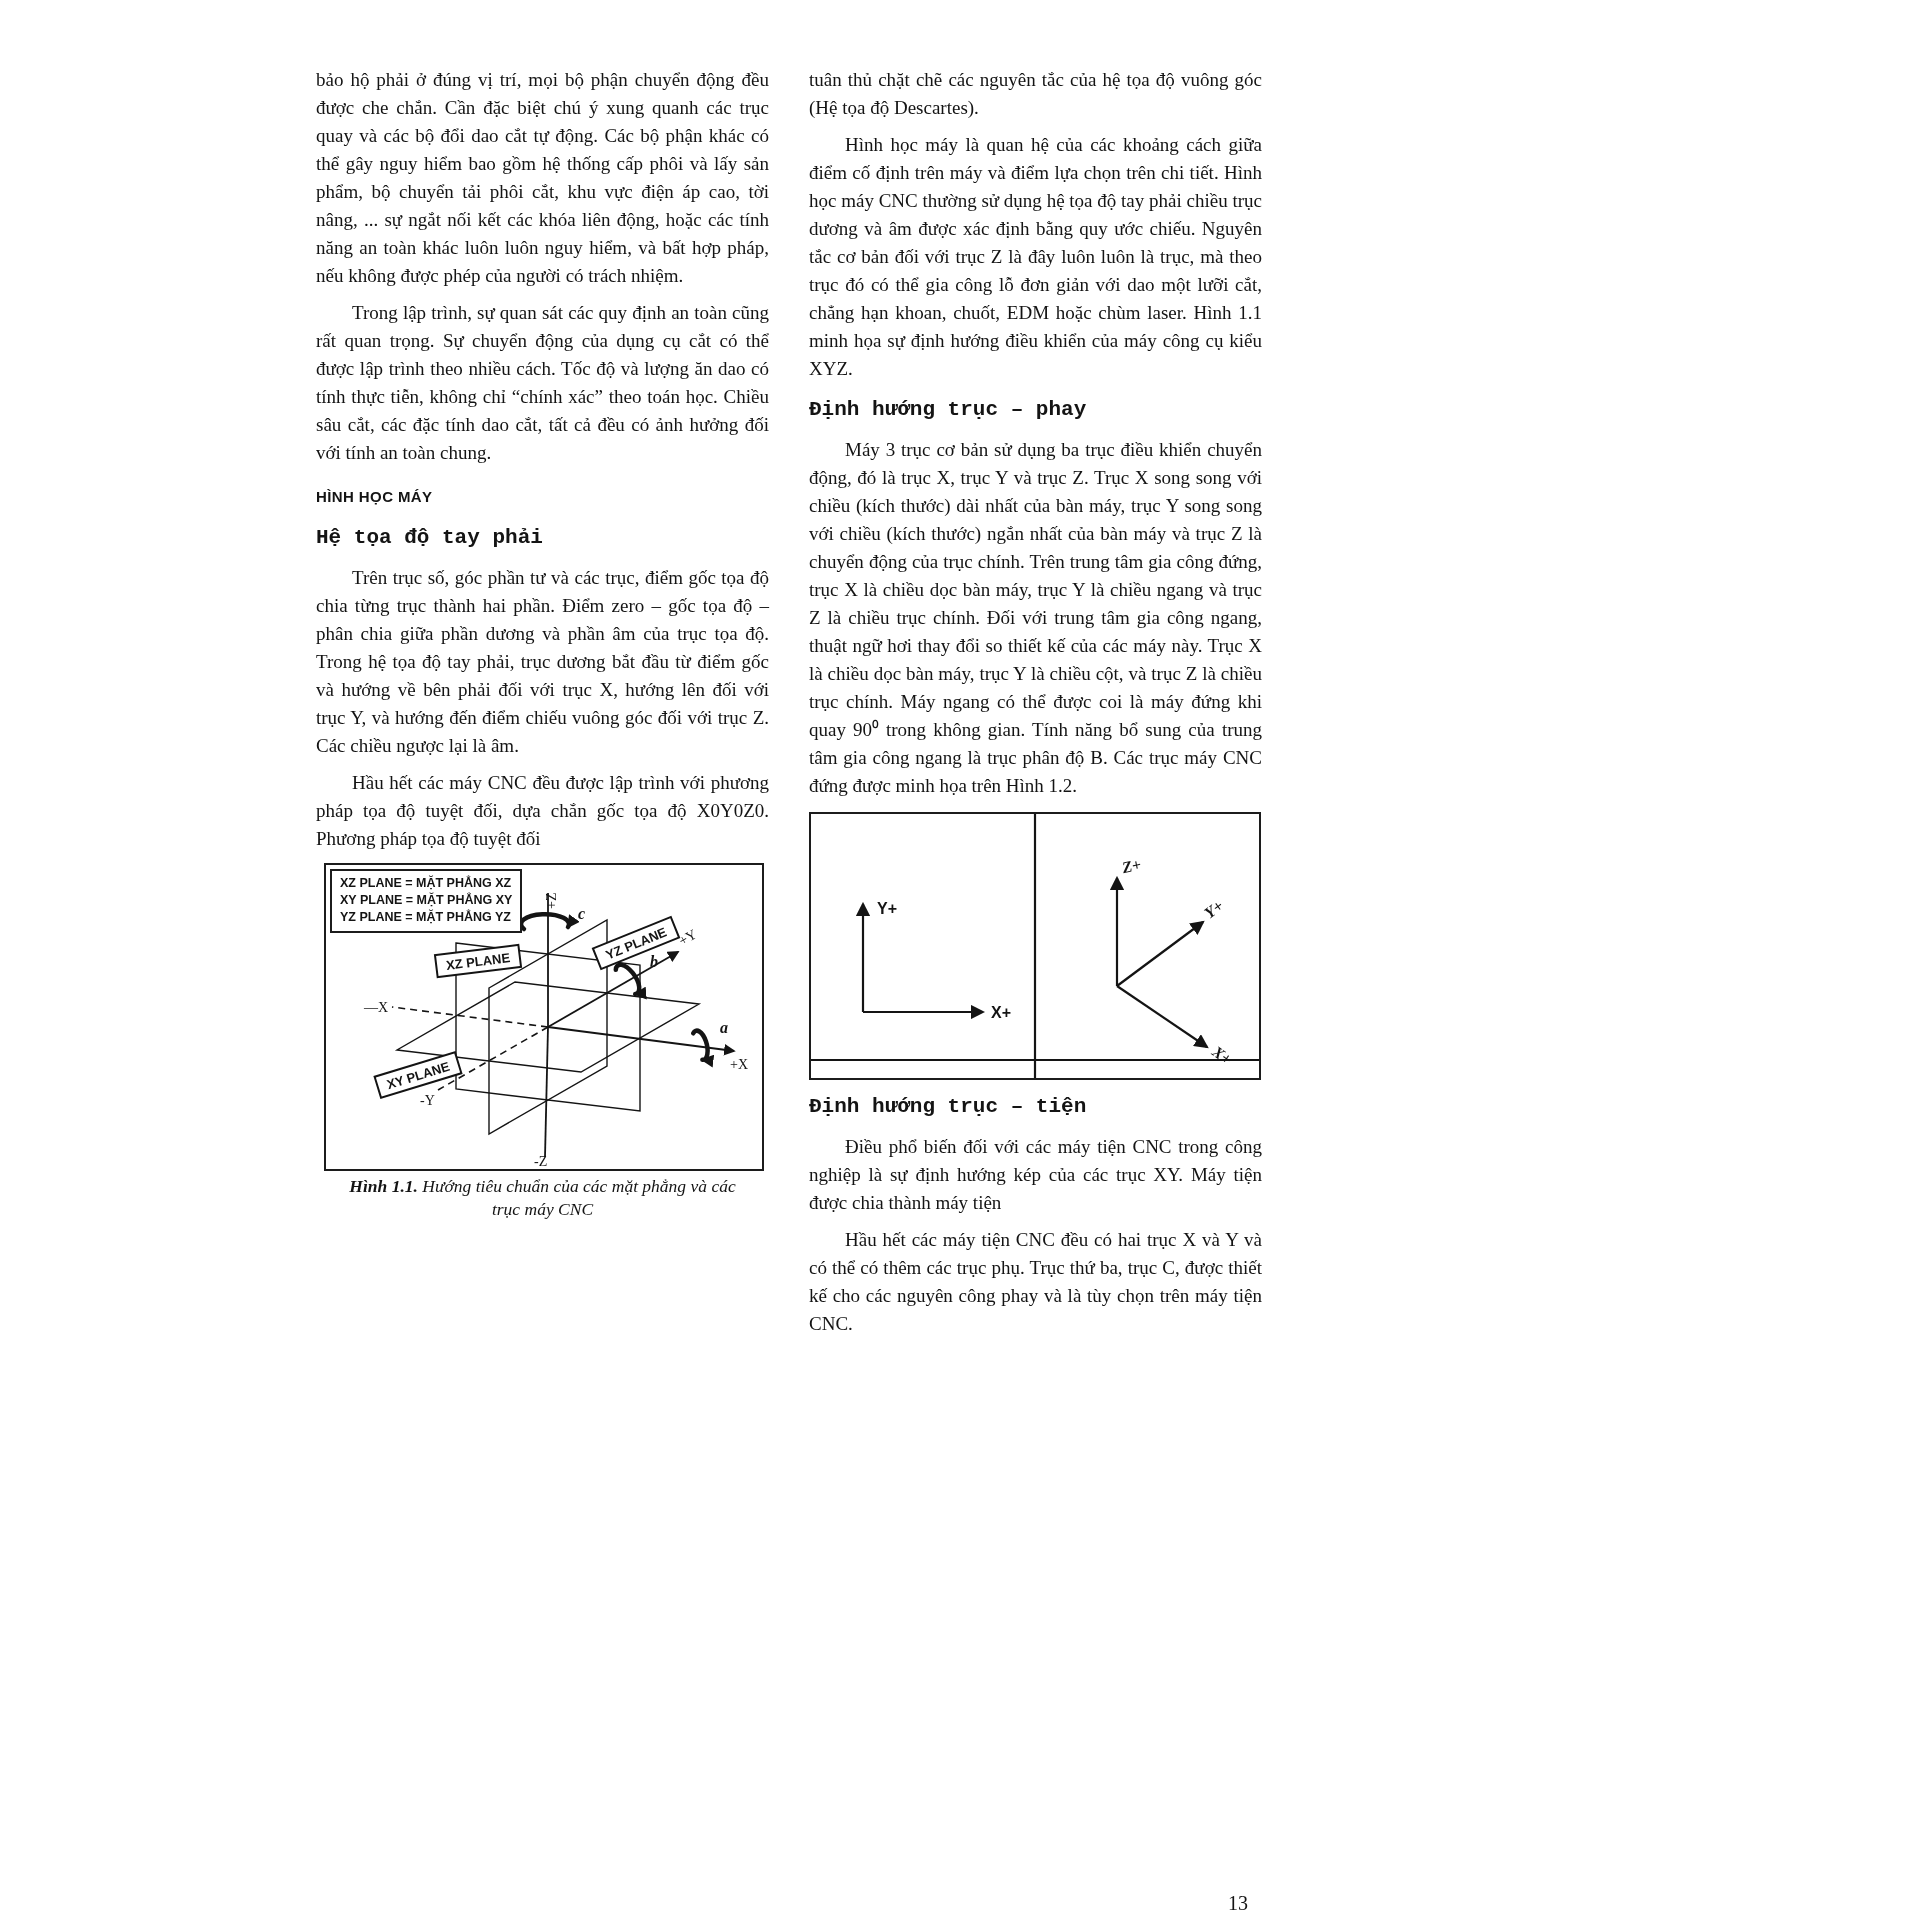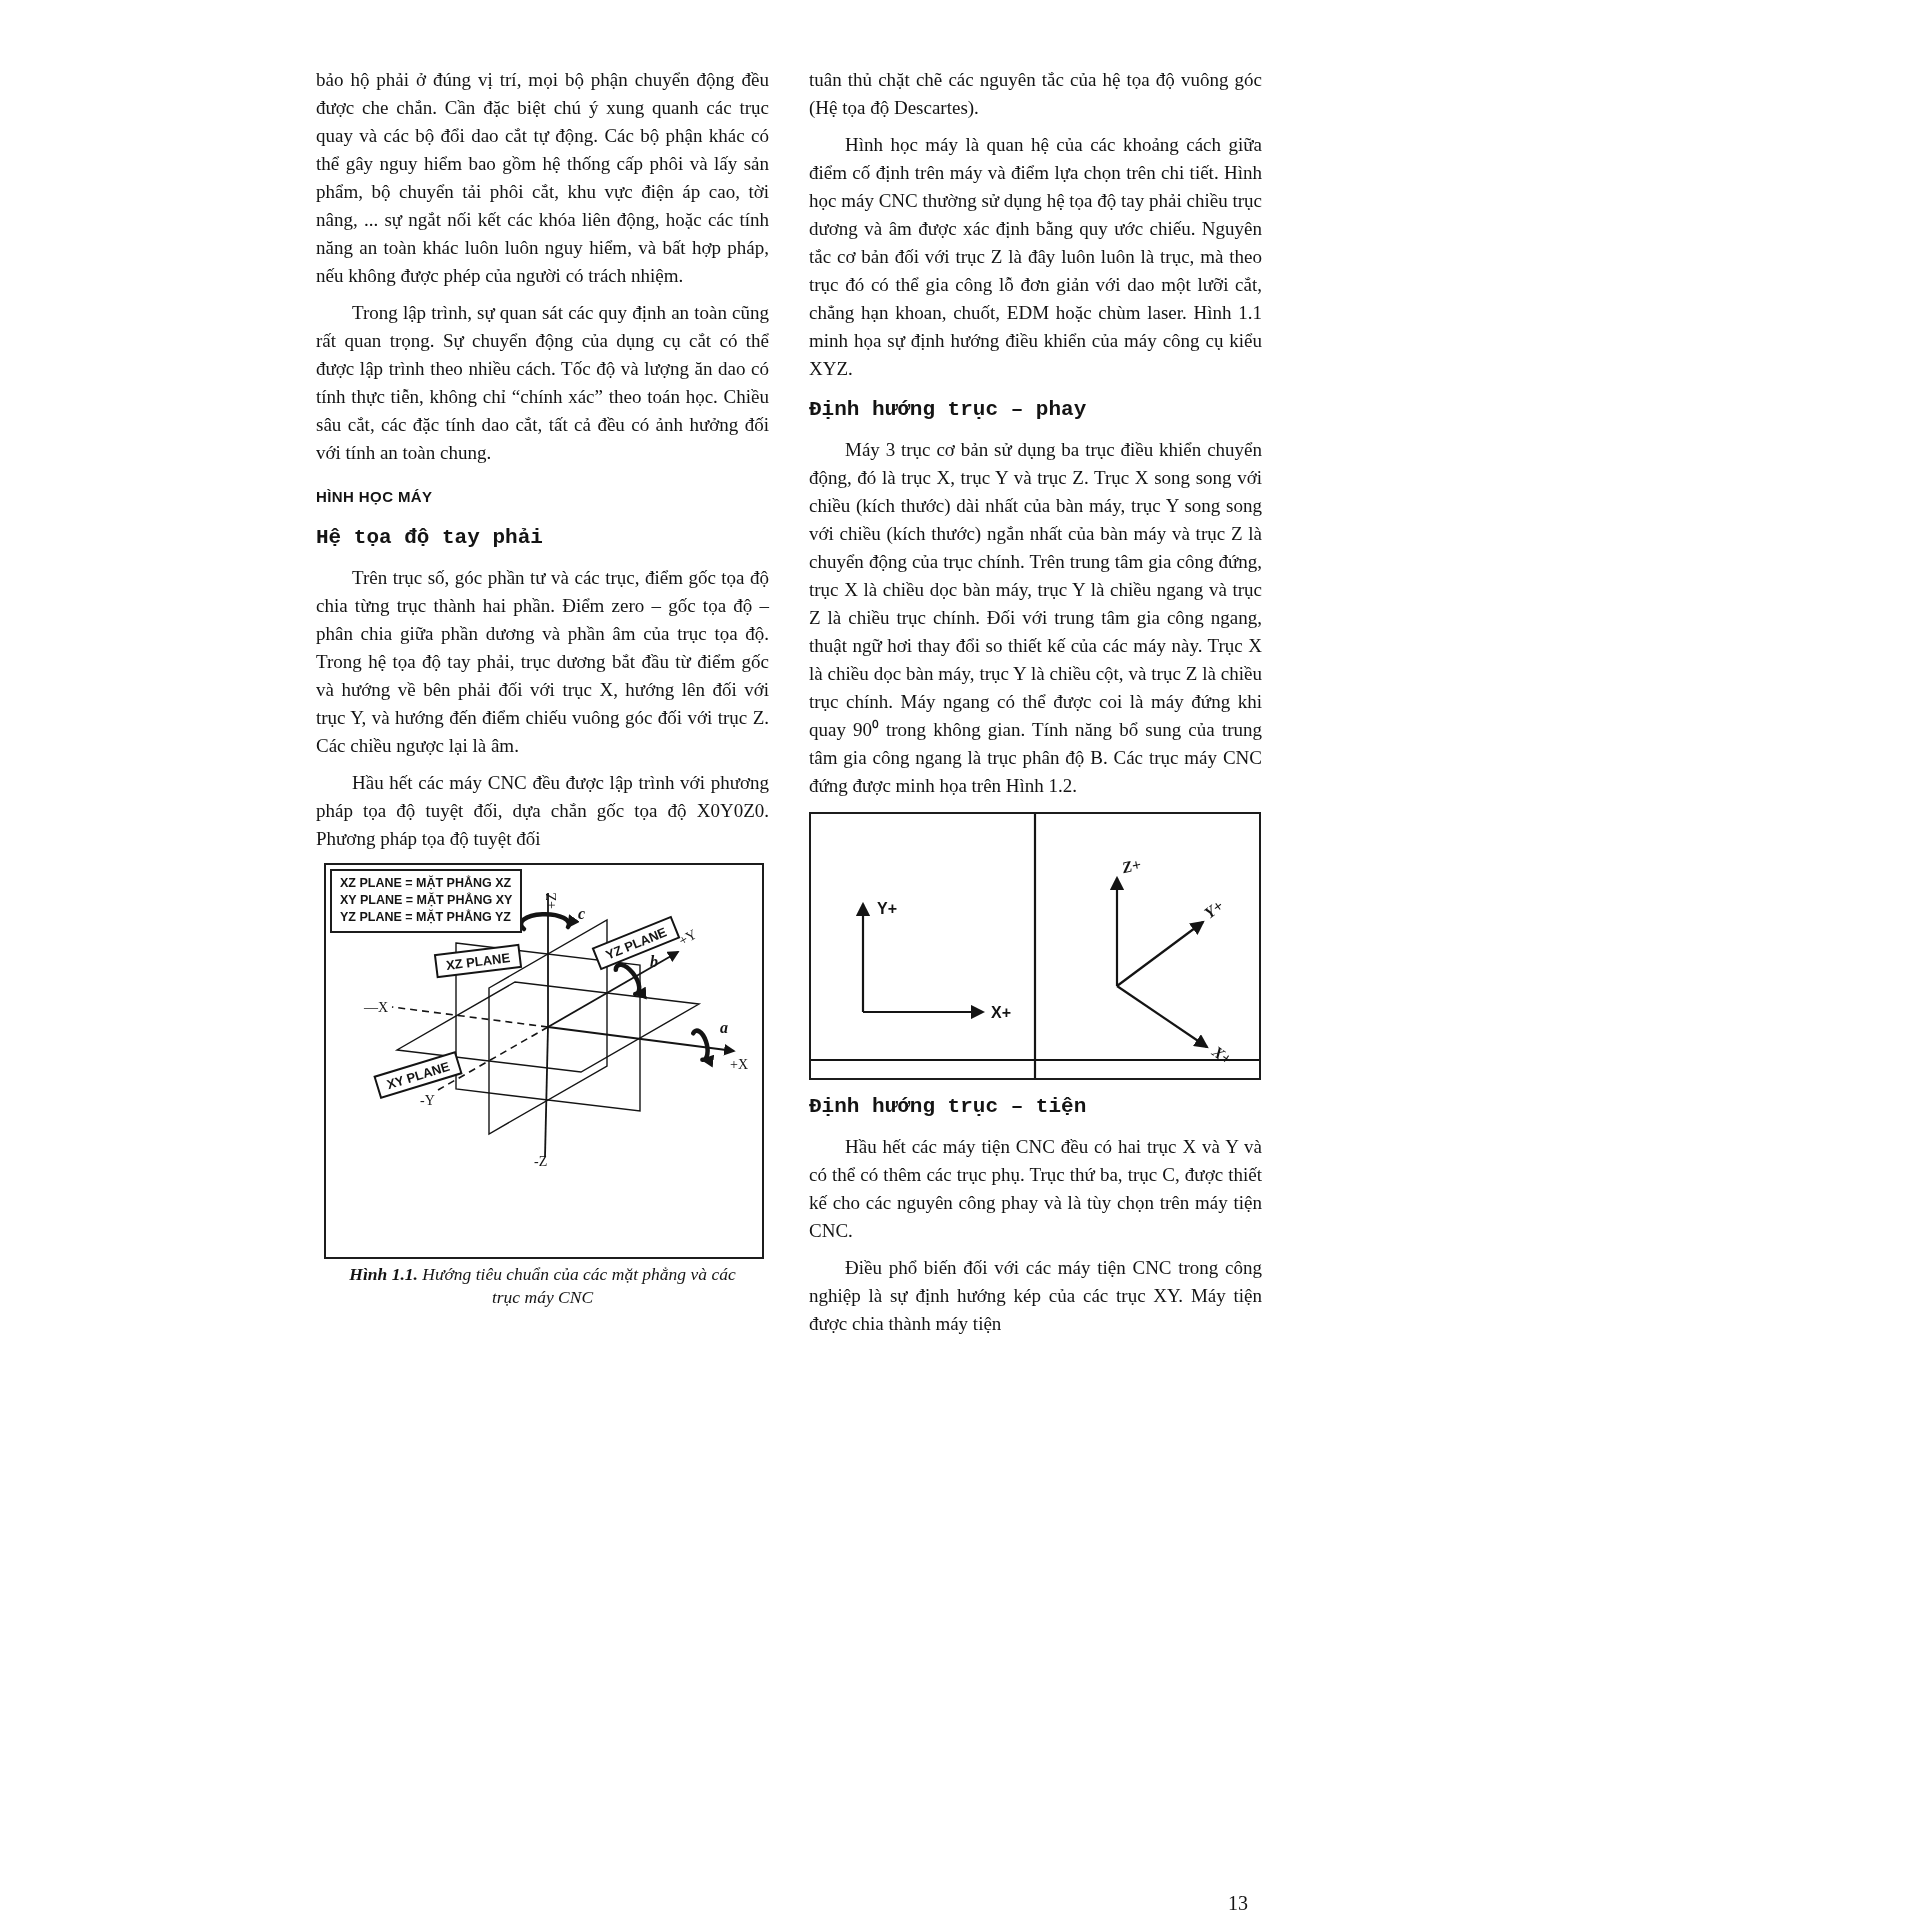--- a/index.html
+++ b/index.html
@@ -16,21 +16,21 @@
   h2.main-heading {
     font-family:"Liberation Sans", sans-serif; font-size:15px; font-weight:bold;
     letter-spacing:.4px; margin:16px 0 13px; text-align:left;
   }
   h3.sub-heading {
     font-family:Liberation Mono, monospace; font-size:21px; font-weight:bold;
     margin:13px 0 12px; text-align:left;
   }
 
   .figure { border:2px solid #1c1c1c; position:relative; background:#fff; }
-  .fig1 { width:440px; margin:10px 0 4px 8px; height:396px; }
+  .fig1 { width:440px; margin:10px 0 4px 8px; height:308px; }
   .fig2 { width:452px; margin:12px 0 4px 0; height:268px; }
 
   .legend {
     position:absolute; top:4px; left:4px; z-index:2; background:#fff;
     border:2px solid #1c1c1c; padding:4px 8px 5px;
     font-family:"Liberation Sans", sans-serif; font-size:12.5px; font-weight:bold;
     line-height:17px; text-align:left; text-indent:0;
   }
 
   .caption {
@@ -155,20 +155,20 @@
           <line class="axis2" x1="306" y1="172" x2="306" y2="64" marker-end="url(#ah)"></line>
           <line class="axis2" x1="306" y1="172" x2="392" y2="108" marker-end="url(#ah)"></line>
           <line class="axis2" x1="306" y1="172" x2="396" y2="233" marker-end="url(#ah)"></line>
           <text class="f2-hand" x="312" y="58" transform="rotate(-12 318 56)">Z+</text>
           <text class="f2-hand" x="396" y="102" transform="rotate(-36 402 100)">Y+</text>
           <text class="f2-hand" x="400" y="244" transform="rotate(36 406 242)">X+</text>
         </svg>
       </div>
 
       <h3 class="sub-heading">Định hướng trục – tiện</h3>
+      <p class="body-p">Điều phổ biến đối với các máy tiện CNC trong công nghiệp là sự định hướng kép của các trục XY. Máy tiện được chia thành máy tiện</p>
       <p class="body-p">Hầu hết các máy tiện CNC đều có hai trục X và Y và có thể có thêm các trục phụ. Trục thứ ba, trục C, được thiết kế cho các nguyên công phay và là tùy chọn trên máy tiện CNC.</p>
-      <p class="body-p">Điều phổ biến đối với các máy tiện CNC trong công nghiệp là sự định hướng kép của các trục XY. Máy tiện được chia thành máy tiện</p>
     </div>
 
   </div>
 </div>
 
 <div class="pageno">13</div>
 
 </body></html>

